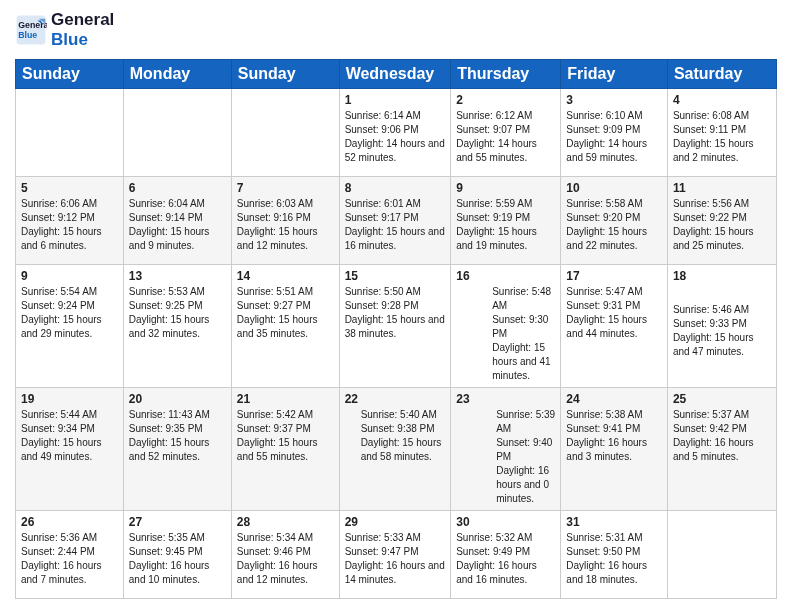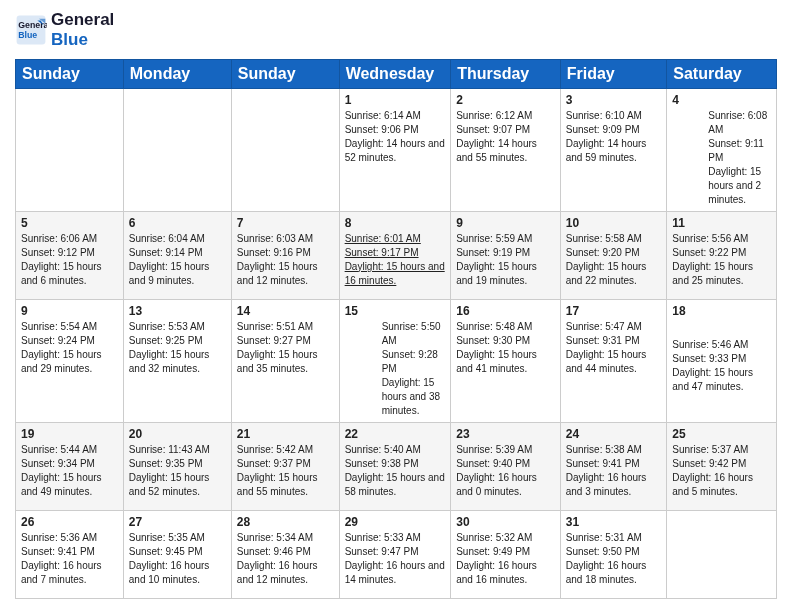--- a/index.html
+++ b/index.html
@@ -138,21 +138,21 @@
 Daylight: 14 hours and 55 minutes.</div>
           </td>
           <td>
             <span class="day-num">3</span>
             <div class="day-info" style="white-space: pre-line;">Sunrise: 6:10 AM
 Sunset: 9:09 PM
 Daylight: 14 hours and 59 minutes.</div>
           </td>
           <td>
             <span class="day-num">4</span>
-            <div class="day-info" style="white-space: pre-line; margin-left: 36px;">Sunrise: 6:08 AM
+            <div class="day-info" style="white-space: pre-line;">Sunrise: 6:08 AM
 Sunset: 9:11 PM
 Daylight: 15 hours and 2 minutes.</div>
           </td>
         </tr>
         <tr>
           <td>
             <span class="day-num">5</span>
             <div class="day-info" style="white-space: pre-line;">Sunrise: 6:06 AM
 Sunset: 9:12 PM
 Daylight: 15 hours and 6 minutes.</div>
@@ -164,21 +164,21 @@
 Daylight: 15 hours and 9 minutes.</div>
           </td>
           <td>
             <span class="day-num">7</span>
             <div class="day-info" style="white-space: pre-line;">Sunrise: 6:03 AM
 Sunset: 9:16 PM
 Daylight: 15 hours and 12 minutes.</div>
           </td>
           <td>
             <span class="day-num">8</span>
-            <div class="day-info" style="white-space: pre-line; text-decoration: underline;">Sunrise: 6:01 AM
+            <div class="day-info" style="white-space: pre-line;">Sunrise: 6:01 AM
 Sunset: 9:17 PM
 Daylight: 15 hours and 16 minutes.</div>
           </td>
           <td>
             <span class="day-num">9</span>
             <div class="day-info" style="white-space: pre-line;">Sunrise: 5:59 AM
 Sunset: 9:19 PM
 Daylight: 15 hours and 19 minutes.</div>
           </td>
           <td>
@@ -208,27 +208,27 @@
 Daylight: 15 hours and 32 minutes.</div>
           </td>
           <td>
             <span class="day-num">14</span>
             <div class="day-info" style="white-space: pre-line;">Sunrise: 5:51 AM
 Sunset: 9:27 PM
 Daylight: 15 hours and 35 minutes.</div>
           </td>
           <td>
             <span class="day-num">15</span>
-            <div class="day-info" style="white-space: pre-line; margin-left: 37px;">Sunrise: 5:50 AM
+            <div class="day-info" style="white-space: pre-line;">Sunrise: 5:50 AM
 Sunset: 9:28 PM
 Daylight: 15 hours and 38 minutes.</div>
           </td>
           <td>
             <span class="day-num">16</span>
-            <div class="day-info" style="white-space: pre-line;">Sunrise: 5:48 AM
+            <div class="day-info" style="white-space: pre-line; margin-left: 36px;">Sunrise: 5:48 AM
 Sunset: 9:30 PM
 Daylight: 15 hours and 41 minutes.</div>
           </td>
           <td>
             <span class="day-num">17</span>
             <div class="day-info" style="white-space: pre-line;">Sunrise: 5:47 AM
 Sunset: 9:31 PM
 Daylight: 15 hours and 44 minutes.</div>
           </td>
           <td>
@@ -252,48 +252,48 @@
 Daylight: 15 hours and 52 minutes.</div>
           </td>
           <td>
             <span class="day-num">21</span>
             <div class="day-info" style="white-space: pre-line;">Sunrise: 5:42 AM
 Sunset: 9:37 PM
 Daylight: 15 hours and 55 minutes.</div>
           </td>
           <td>
             <span class="day-num">22</span>
-            <div class="day-info" style="white-space: pre-line;">Sunrise: 5:40 AM
+            <div class="day-info" style="white-space: pre-line; margin-left: 16px;">Sunrise: 5:40 AM
 Sunset: 9:38 PM
 Daylight: 15 hours and 58 minutes.</div>
           </td>
           <td>
             <span class="day-num">23</span>
-            <div class="day-info" style="white-space: pre-line;">Sunrise: 5:39 AM
+            <div class="day-info" style="white-space: pre-line; margin-left: 40px;">Sunrise: 5:39 AM
 Sunset: 9:40 PM
 Daylight: 16 hours and 0 minutes.</div>
           </td>
           <td>
             <span class="day-num">24</span>
             <div class="day-info" style="white-space: pre-line;">Sunrise: 5:38 AM
 Sunset: 9:41 PM
 Daylight: 16 hours and 3 minutes.</div>
           </td>
           <td>
             <span class="day-num">25</span>
             <div class="day-info" style="white-space: pre-line;">Sunrise: 5:37 AM
 Sunset: 9:42 PM
 Daylight: 16 hours and 5 minutes.</div>
           </td>
         </tr>
         <tr>
           <td>
             <span class="day-num">26</span>
             <div class="day-info" style="white-space: pre-line;">Sunrise: 5:36 AM
-Sunset: 9:41 PM
+Sunset: 2:44 PM
 Daylight: 16 hours and 7 minutes.</div>
           </td>
           <td>
             <span class="day-num">27</span>
             <div class="day-info" style="white-space: pre-line;">Sunrise: 5:35 AM
 Sunset: 9:45 PM
 Daylight: 16 hours and 10 minutes.</div>
           </td>
           <td>
             <span class="day-num">28</span>

